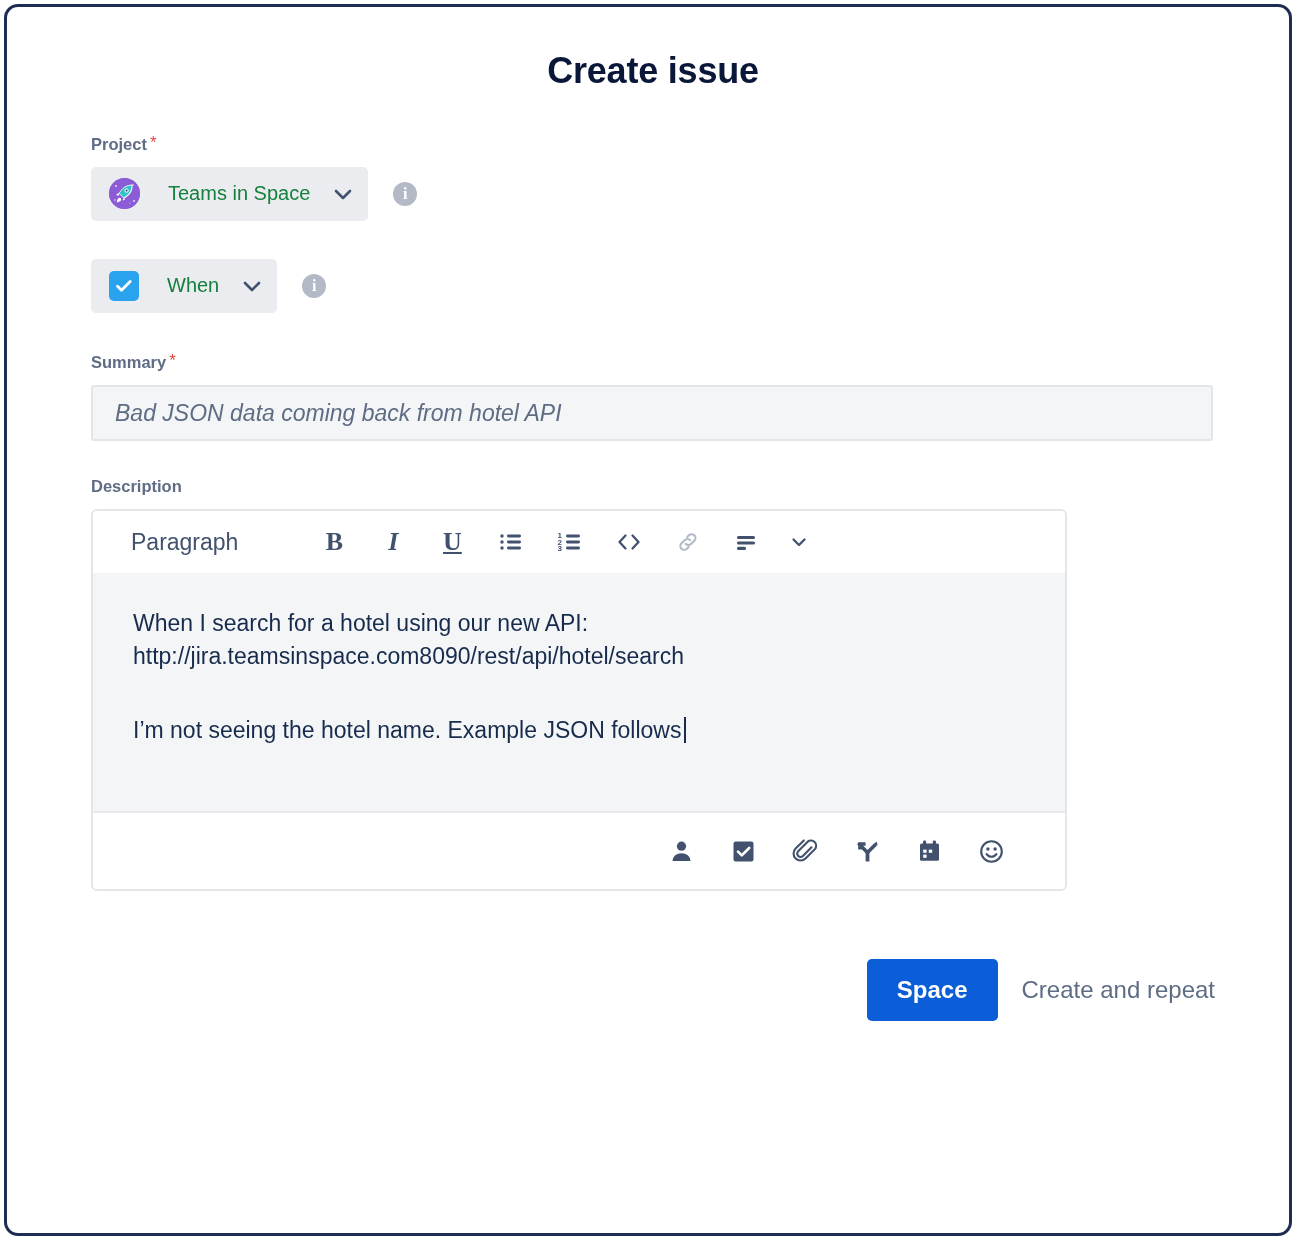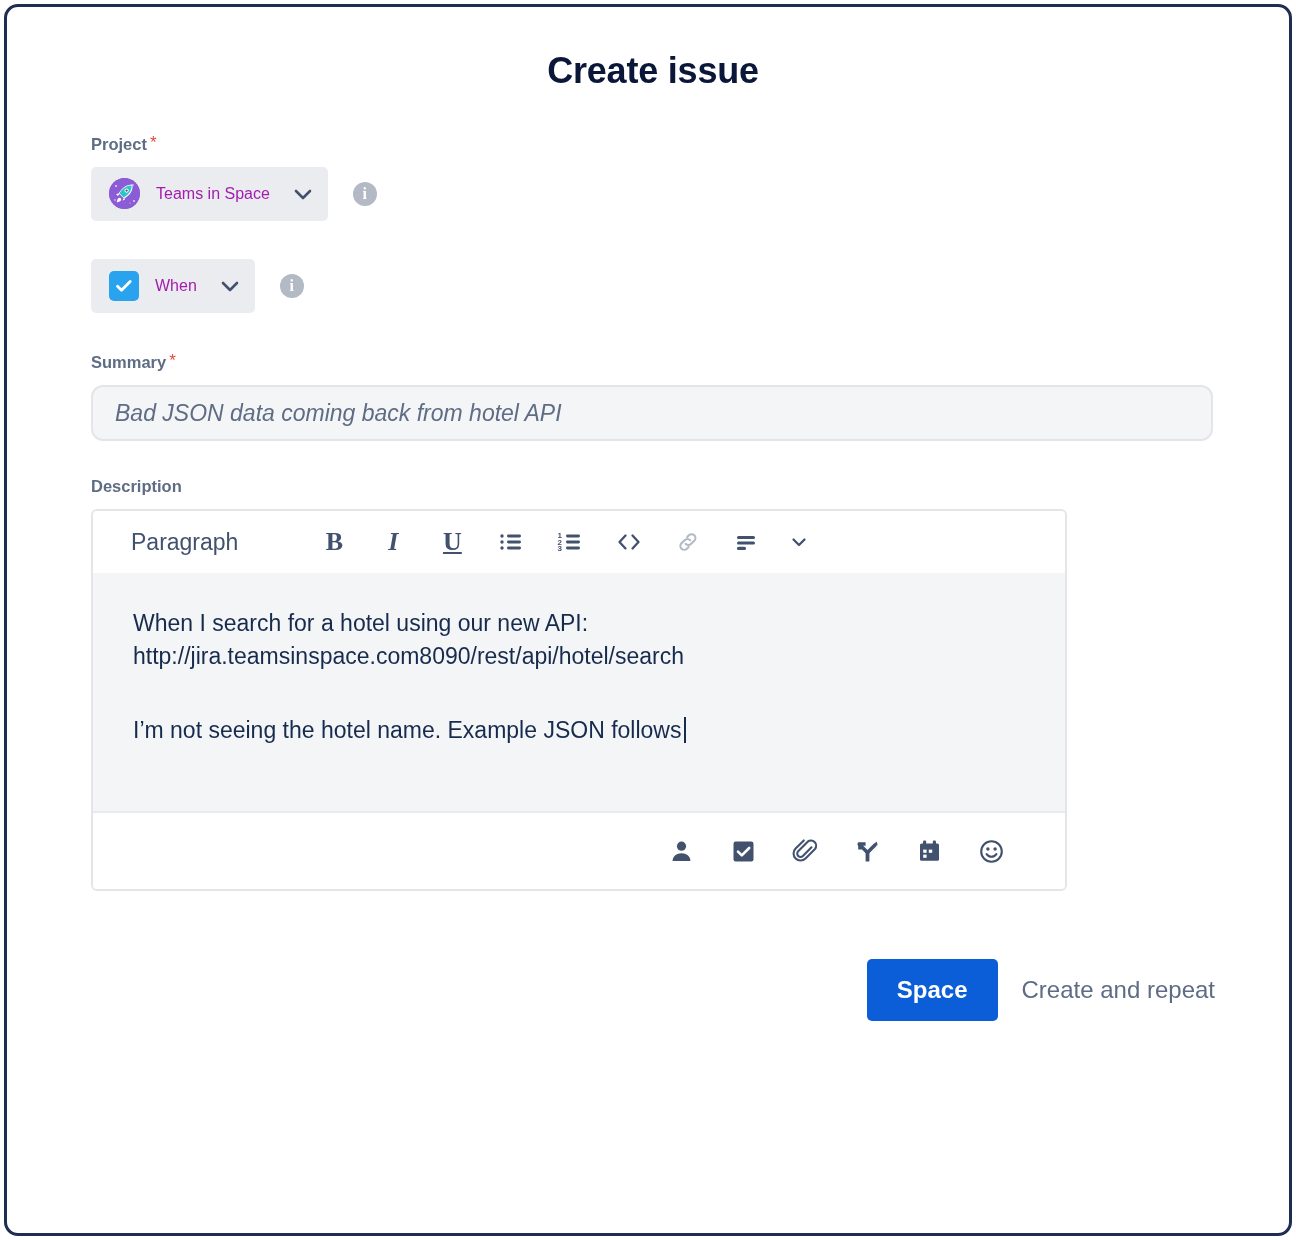--- a/index.html
+++ b/index.html
@@ -59,23 +59,23 @@
   .pill {
     display: inline-flex;
     align-items: center;
     background: #ebecf0;
     border-radius: 5px;
     height: 54px;
     padding: 0 14px 0 18px;
     cursor: pointer;
   }
   .pill-label {
-    font-size: 16px;
-    color: #a21caf;
-    margin-left: 16px;
+    font-size: 20px;
+    color: #15803d;
+    margin-left: 28px;
     white-space: nowrap;
   }
   .chev {
     margin-left: 22px;
     display: inline-flex;
     align-items: center;
   }
   .info-icon {
     width: 24px; height: 24px;
     border-radius: 50%;
@@ -117,21 +117,21 @@
   .gap-a { height: 38px; }
   .gap-b { height: 40px; }
   .gap-c { height: 36px; }
 
   
   .text-input {
     width: 1122px;
     height: 56px;
     background: #f4f5f7;
     border: 2px solid #e3e5e9;
-    border-radius: 12px;
+    border-radius: 3px;
     padding: 0 22px;
     font-size: 23px;
     font-style: italic;
     color: #5e6c84;
     font-family: "Liberation Sans", sans-serif;
     outline: none;
   }
   .text-input::placeholder { color: #5e6c84; font-style: italic; }
 
   

